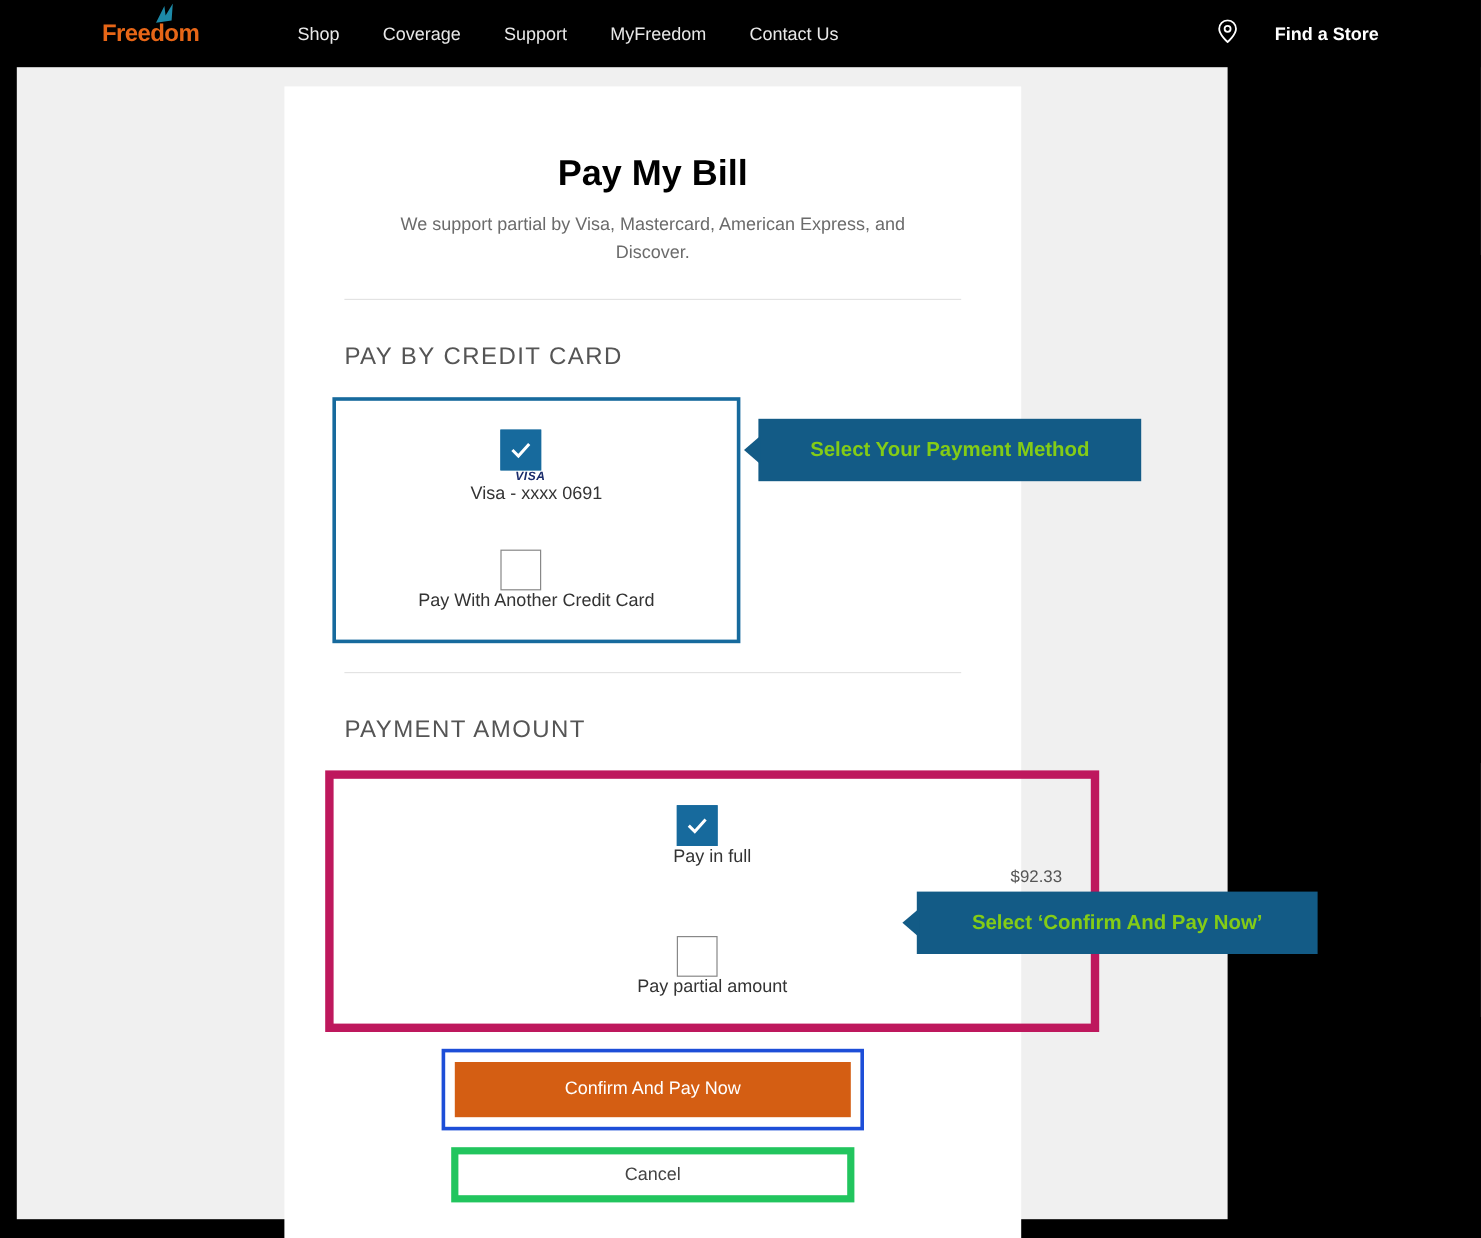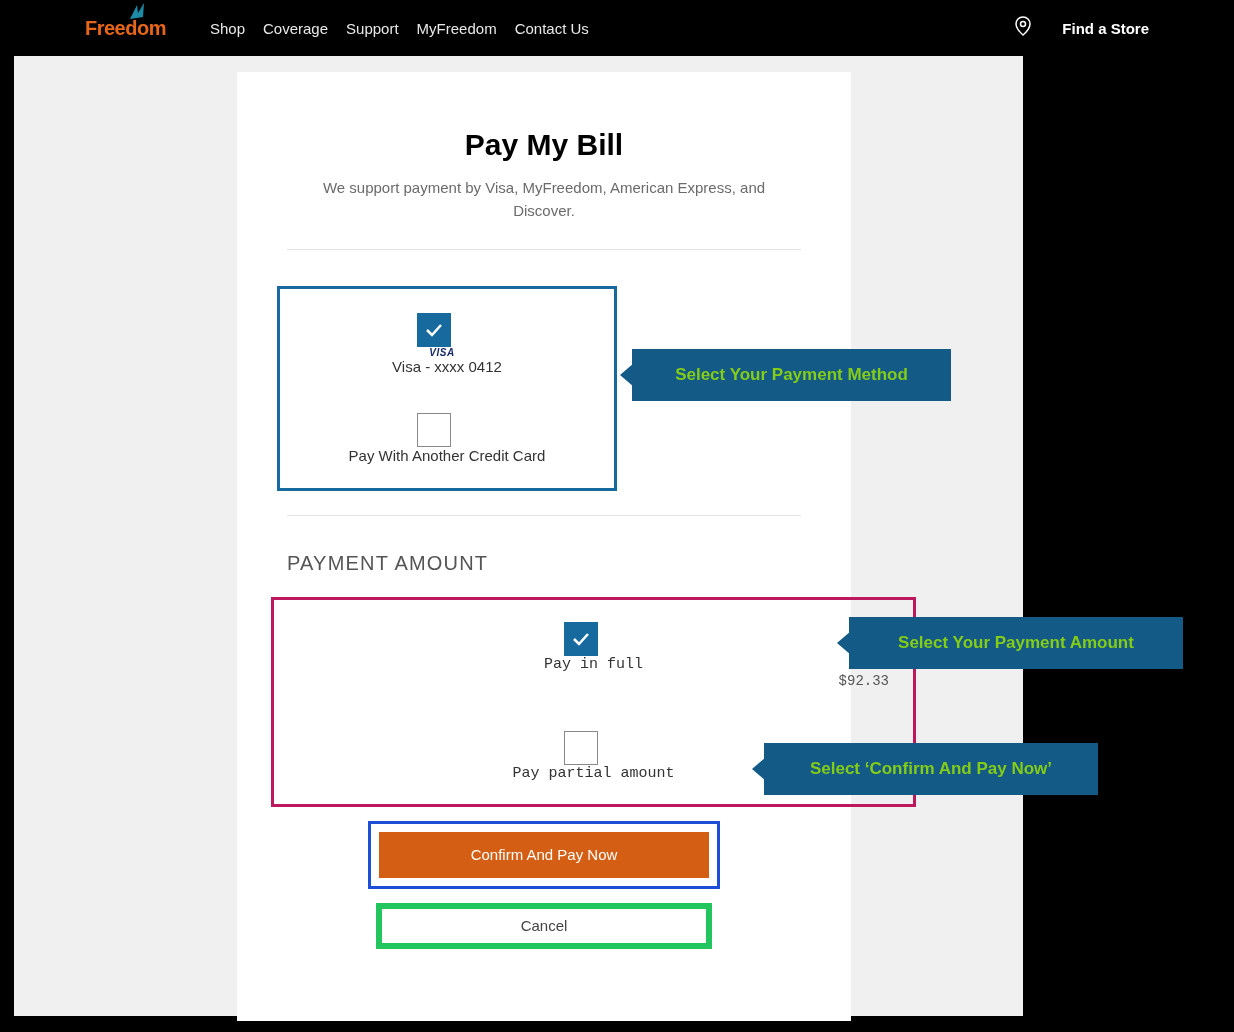--- a/index.html
+++ b/index.html
@@ -4,21 +4,21 @@
 <style>
 * { margin: 0; padding: 0; box-sizing: border-box; }
 body { font-family: -apple-system, BlinkMacSystemFont, "Segoe UI", Arial, sans-serif; background: #000; }
 .page-frame { width: 1234px; height: 1032px; background: #000; position: relative; }
 .inner-bg { position: absolute; top: 56px; left: 14px; width: 1009px; background: #f0f0f0; height: 960px; }
 
 .topbar { position: absolute; top: 0; left: 0; right: 0; height: 56px; background: #000; display: flex; align-items: center; padding: 0 85px; text-align: right; }
 .logo { display: flex; align-items: baseline; position: relative; }
 .logo-bird { position: absolute; top: -14px; right: 18px; }
 .logo-text { font-size: 20px; font-weight: 700; color: #e76617; letter-spacing: -0.5px; }
-.nav { display: flex; gap: 18px; margin-left: 44px; }
+.nav { display: flex; gap: 36px; margin-left: 82px; }
 .nav a { color: #e8e8e8; text-decoration: none; font-size: 15px; }
 .topbar-right { margin-left: auto; display: flex; align-items: center; gap: 31px; }
 .find-store { color: #fff; font-weight: 600; font-size: 15px; }
 
 .card { position: absolute; top: 72px; left: 237px; width: 614px; background: #fff; padding: 56px 40px 72px; }
 .card h1 { text-align: center; font-size: 30px; font-weight: 800; color: #000; margin-bottom: 14px; }
 .subhead { text-align: center; color: #6b6b6b; font-size: 15px; line-height: 1.55; max-width: 480px; margin: 0 auto 26px; }
 .divider { height: 1px; background: #e3e3e3; margin: 0 10px 36px; }
 
 .section-title { font-size: 20px; color: #555; letter-spacing: 1.2px; font-weight: 400; margin: 0 10px 22px; }
@@ -37,21 +37,21 @@
 .btn-primary { background: #d45e13; color: #fff; width: 100%; height: 46px; display: flex; align-items: center; justify-content: center; font-size: 15px; cursor: pointer; border: none; }
 .btn-cancel { width: 336px; height: 46px; margin: 0 auto; border: 6px solid #22c55e; color: #444; display: flex; align-items: center; justify-content: center; font-size: 15px; background: #fff; cursor: pointer; }
 
 .callout { position: absolute; background: #135b86; color: #84cc16; font-weight: 700; font-size: 17px; display: flex; align-items: center; justify-content: center; height: 52px; }
 .callout::before { content: ""; position: absolute; left: -24px; top: 50%; transform: translateY(-50%); border: 12px solid transparent; border-right: 14px solid #135b86; }
 
 .callout.c1 { top: 349px; left: 632px; width: 319px; }
 .callout.c2 { top: 617px; left: 849px; width: 334px; }
 .callout.c3 { top: 743px; left: 764px; width: 334px; }
 
-.amount-box { border: 3px solid #be185d; padding: 12px 18px 12px 18px; margin-bottom: 0; width: 645px; margin-left: -6px; font-family: Liberation Mono, monospace; }
+.amount-box { border: 7px solid #be185d; padding: 12px 18px 12px 18px; margin-bottom: 0; width: 645px; margin-left: -6px; }
 </style>
 </head>
 <body>
 
 <div class="page-frame">
   <div class="topbar">
     <div class="logo">
       <span class="logo-bird">
         <svg width="20" height="18" viewBox="0 0 20 18">
             <path d="M2 16 L9 2 L10 10 L16 0 L15 14 Z" fill="#1d8aa8"></path>
@@ -74,33 +74,34 @@
           </svg>
       </span>
       <a class="find-store">Find a Store</a>
     </div>
   </div>
 
   <div class="inner-bg"></div>
 
   <div class="card">
     <h1>Pay My Bill</h1>
-    <p class="subhead">We support payment by Visa, MyFreedom, American Express, and Discover.</p>
+    <p class="subhead">We support partial by Visa, Mastercard, American Express, and Discover.</p>
     <div class="divider"></div>
 
+    <div class="section-title">PAY BY CREDIT CARD</div>
 
     <div class="highlight-box" style="width:340px;">
       <div class="opt-row">
         <div class="checkbox checked">
           <svg width="18" height="14" viewBox="0 0 18 14">
               <path d="M2 7 L7 12 L16 2" stroke="#fff" stroke-width="2.5" fill="none"></path>
             </svg>
         </div>
         <span class="visa-mark">VISA</span>
-        <span class="opt-label">Visa - xxxx 0412</span>
+        <span class="opt-label">Visa - xxxx 0691</span>
       </div>
       <div class="opt-row" style="margin-top:18px;">
         <div class="checkbox">
           
         </div>
         <span class="opt-label">Pay With Another Credit Card</span>
       </div>
     </div>
 
     <div class="divider"></div>
@@ -125,15 +126,14 @@
       </div>
     </div>
 
     <div class="btn-primary-wrap">
       <button class="btn-primary">Confirm And Pay Now</button>
     </div>
     <button class="btn-cancel">Cancel</button>
   </div>
 
   <div class="callout c1">Select Your Payment Method</div>
-  <div class="callout c2">Select Your Payment Amount</div>
   <div class="callout c3">Select ‘Confirm And Pay Now’</div>
 </div>
 
 </body></html>

